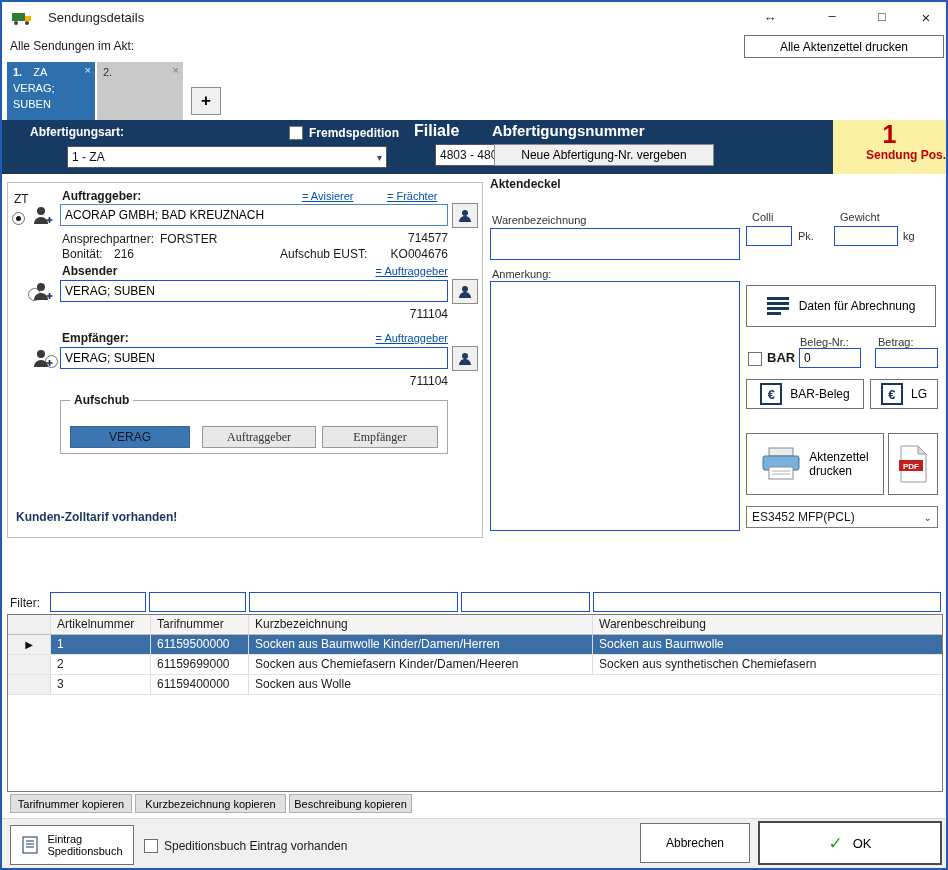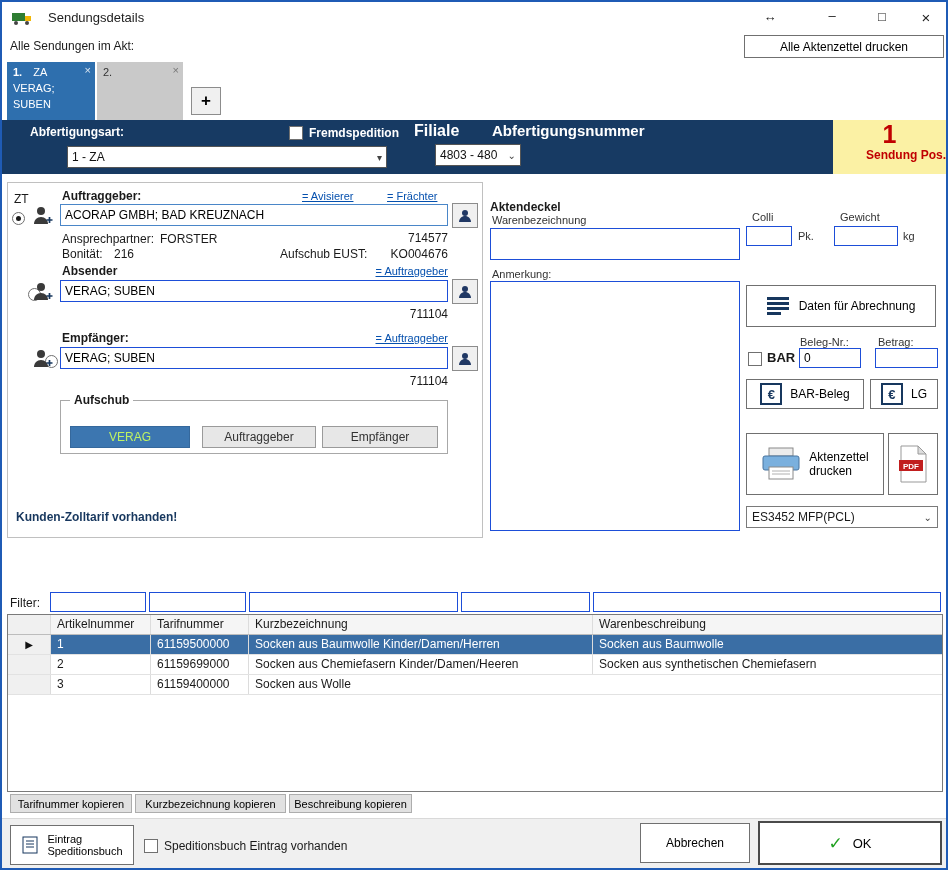--- a/index.html
+++ b/index.html
@@ -30,22 +30,22 @@
   .posnum { font-size:25px; font-weight:bold; line-height:28px; }
   .poslbl { font-size:12px; font-weight:bold;text-align:right; }
   
   .radio { width:13px; height:13px; border:1px solid #707070; border-radius:50%; background:#fff; display:inline-block; position:relative; }
   .radio.checked::after { content:""; position:absolute; left:3px; top:3px; width:5px; height:5px; border-radius:50%; background:#1a1a1a; }
   .checkbox { width:14px; height:14px; border:1px solid #707070; background:#fff; display:inline-block; }
   
   .left-panel { position:absolute; left:5px; top:180px; width:476px; height:356px; border:1px solid #c0c0c0; background:#fff; }
   .group { position:absolute; border:1px solid #a8a8a8; }
   .legend { position:absolute; background:#fff; padding:0 4px; font-weight:bold; }
-  .aufschub-sel { background:#3c76b0; border:1px solid #35689c; color:#bef264; }
-  .btn-gray { background:#e7e7e7; border:1px solid #9a9a9a; color:#333; }
+  .aufschub-sel { background:#3c76b0; border:1px solid #35689c; color:#0f172a; }
+  .btn-gray { background:#e7e7e7; border:1px solid #9a9a9a; color:#333;font-family:Liberation Serif, serif; }
   .icon-btn { background:#f0f0f0; border:1px solid #8c8c8c; display:flex; align-items:center; justify-content:center; }
   .euro-icon { width:22px; height:22px; border:2px solid #17375e; background:#fff; color:#17375e; font-weight:bold; font-size:13px; display:flex; align-items:center; justify-content:center; }
   .select { background:#fff; border:1px solid #7a7a7a; display:flex; align-items:center; justify-content:space-between; padding:0 5px; }
   .arrow { font-size:10px; color:#444; }
   
   .tbl { position:absolute; left:5px; top:612px; width:936px; height:178px; border:1px solid #7a7a7a; background:#fff; overflow:hidden; }
   .trow { display:flex; height:20px; border-bottom:1px solid #e2e2e2; }
   .thead { background:#f5f5f5; border-bottom:1px solid #bdbdbd; font-size:12px; }
   .cell { padding:2px 6px; border-right:1px solid #dcdcdc; white-space:nowrap; overflow:hidden; }
   .csel { width:43px; background:#f0f0f0; text-align:center; padding:2px 0; }
@@ -105,20 +105,21 @@
     <div class="select" style="left:26px;top:26px;width:320px">
       <span>1 - ZA</span>
       <span class="arrow">▾</span>
     </div>
     <span class="abs bold" style="left:412px;top:2px;font-size:16px">Filiale</span>
     <div class="select" style="left:394px;top:24px;width:86px">
       <span style="overflow:hidden;white-space:nowrap">4803 - 480</span>
       <span class="arrow">⌄</span>
     </div>
     <span class="abs bold" style="left:490px;top:2px;font-size:15px">Abfertigungsnummer</span>
+    <button class="btn abs" style="left:492px;top:24px;width:220px;height:22px">Neue Abfertigung-Nr. vergeben</button>
     <div class="posbox">
       <div class="posnum">1</div>
       <div class="poslbl">Sendung Pos.</div>
     </div>
   </div>
 
   
   <div class="left-panel"></div>
   <span class="abs" style="left:12px;top:190px">ZT</span>
 
@@ -186,21 +187,21 @@
   
   <div class="group" style="left:58px;top:398px;width:388px;height:54px"></div>
   <span class="legend" style="left:68px;top:391px">Aufschub</span>
   <button class="btn aufschub-sel abs" style="left:68px;top:424px;width:120px;height:22px">VERAG</button>
   <button class="btn btn-gray abs" style="left:200px;top:424px;width:114px;height:22px">Auftraggeber</button>
   <button class="btn btn-gray abs" style="left:320px;top:424px;width:116px;height:22px">Empfänger</button>
 
   <span class="abs hint" style="left:14px;top:508px">Kunden-Zolltarif vorhanden!</span>
 
   
-  <span class="abs bold" style="left:488px;top:198px">Aktendeckel</span>
+  <span class="abs bold" style="left:488px;top:175px">Aktendeckel</span>
   <span class="abs sm" style="left:490px;top:212px">Warenbezeichnung</span>
   <input class="txt abs" style="left: 488px; top: 226px; width: 250px; height: 32px;">
   <span class="abs sm" style="left:490px;top:266px">Anmerkung:</span>
   <textarea class="txt abs" style="left: 488px; top: 279px; width: 250px; height: 250px; resize: none;"></textarea>
 
   
   <span class="abs sm" style="left:750px;top:209px">Colli</span>
   <input class="txt abs" style="left: 744px; top: 224px; width: 46px; height: 20px;">
   <span class="abs sm" style="left:796px;top:228px">Pk.</span>
   <span class="abs sm" style="left:838px;top:209px">Gewicht</span>

